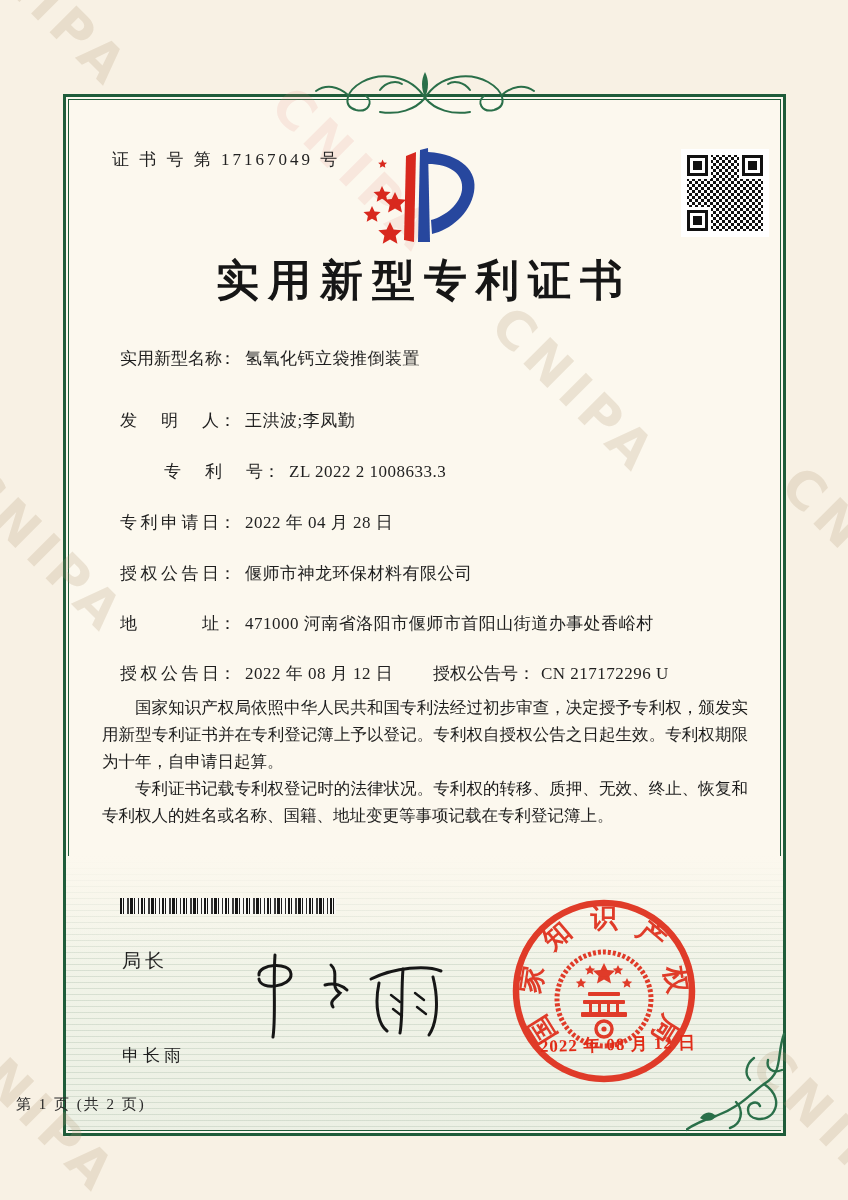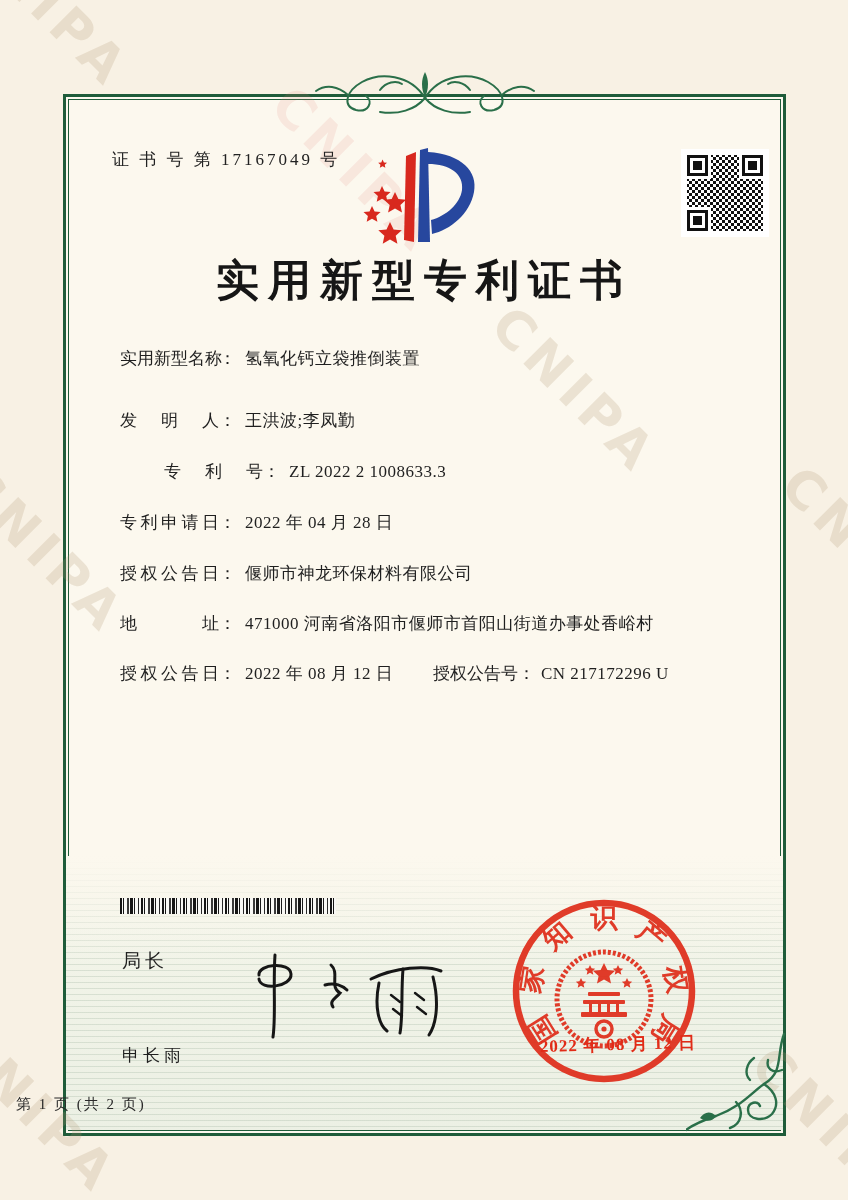--- a/index.html
+++ b/index.html
@@ -234,20 +234,24 @@
   <div class="frow r5">
     <span class="flabel">地址</span><span class="fcolon">：</span><span class="fvalue">471000  河南省洛阳市偃师市首阳山街道办事处香峪村</span>
   </div>
   <div class="frow r6">
     <span class="flabel">授权公告日</span><span class="fcolon">：</span><span class="fvalue">2022 年 08 月 12 日</span>
   </div>
   <div class="grant-no">
     <span>授权公告号</span><span>：</span><span class="fvalue">CN 217172296 U</span>
   </div>
 
+  <div class="body-text">
+    <p>国家知识产权局依照中华人民共和国专利法经过初步审查，决定授予专利权，颁发实用新型专利证书并在专利登记簿上予以登记。专利权自授权公告之日起生效。专利权期限为十年，自申请日起算。</p>
+    <p>专利证书记载专利权登记时的法律状况。专利权的转移、质押、无效、终止、恢复和专利权人的姓名或名称、国籍、地址变更等事项记载在专利登记簿上。</p>
+  </div>
 
   <div class="barcode"></div>
 
   <div class="director-label">局长</div>
   <div class="director-name">申长雨</div>
   <svg class="signature" width="200" height="98" viewBox="0 0 200 98">
     <g stroke="#161616" fill="none" stroke-width="3" stroke-linecap="round">
       <path d="M30,10 C28,40 31,72 28,92"></path>
       <path d="M14,30 C13,19 45,16 46,29 C47,42 15,46 14,34"></path>
       <path d="M86,20 C95,28 84,42 95,48 C90,54 84,56 88,62"></path>

